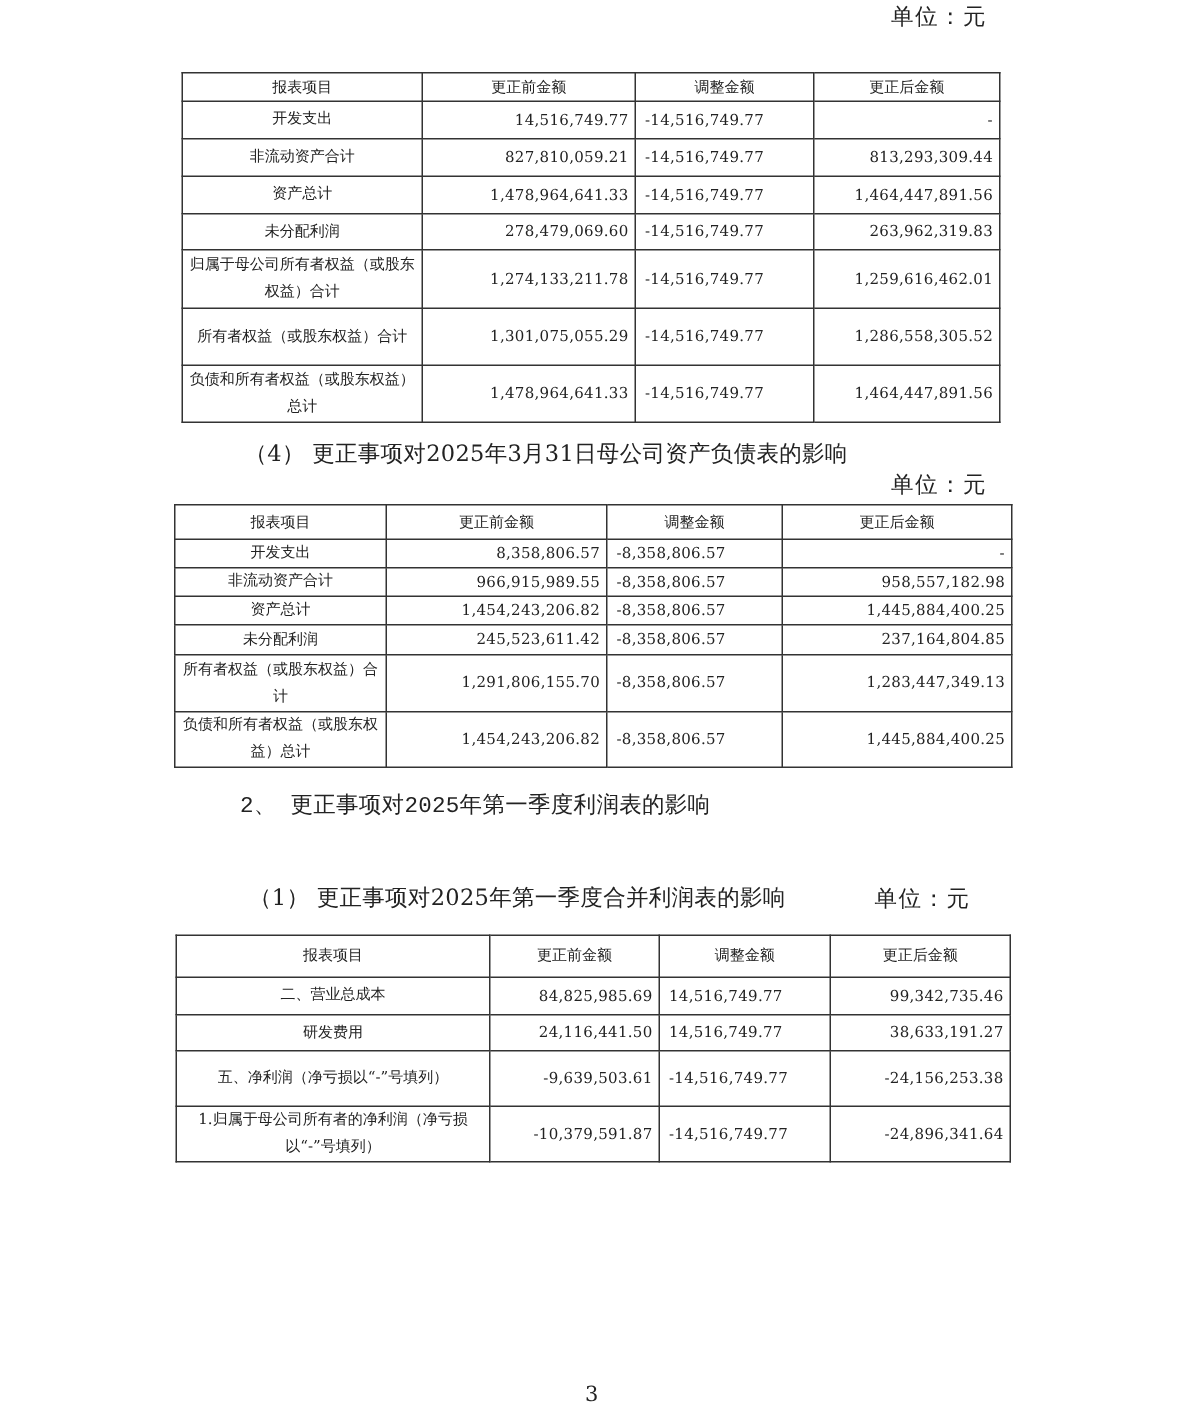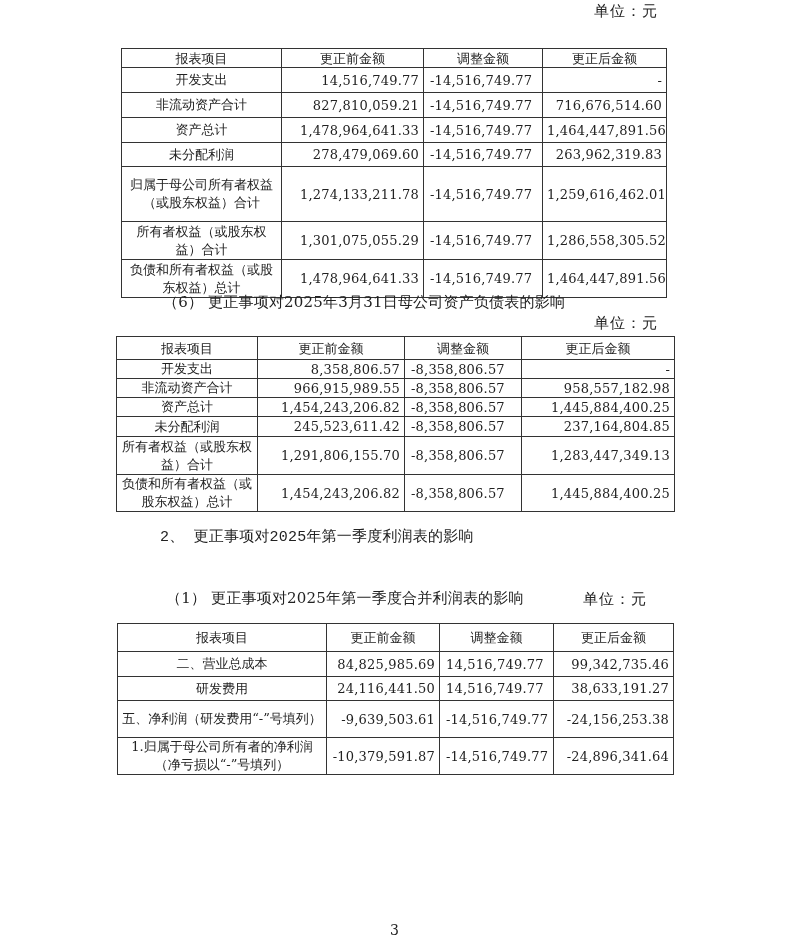--- a/index.html
+++ b/index.html
@@ -23,21 +23,21 @@
   }
   .heading {
     font-size: 15px;
     white-space: nowrap;
     letter-spacing: 0.2px;
   }
   table.fin {
     position: absolute;
     border-collapse: collapse;
     table-layout: fixed;
-    font-size: 13px;
+    font-size: 10px;
     padding-left: 24px;
   }
   table.fin td, table.fin th {
     border: 1px solid #333333;
     padding: 0 4px;
     font-weight: normal;
     line-height: 17px;
     overflow: hidden;
     white-space: nowrap;
   }
@@ -91,56 +91,56 @@
   <tr style="height:25px">
     <td class="label">开发支出</td>
     <td class="num">14,516,749.77</td>
     <td class="num adj">-14,516,749.77</td>
     <td class="num">-</td>
   </tr>
   <tr style="height:25px">
     <td class="label">非流动资产合计</td>
     <td class="num">827,810,059.21</td>
     <td class="num adj">-14,516,749.77</td>
-    <td class="num">716,676,514.60</td>
+    <td class="num">813,293,309.44</td>
   </tr>
   <tr style="height:25px">
     <td class="label">资产总计</td>
     <td class="num">1,478,964,641.33</td>
     <td class="num adj">-14,516,749.77</td>
     <td class="num">1,464,447,891.56</td>
   </tr>
   <tr style="height:24px">
     <td class="label">未分配利润</td>
     <td class="num">278,479,069.60</td>
     <td class="num adj">-14,516,749.77</td>
     <td class="num">263,962,319.83</td>
   </tr>
-  <tr style="height:55px">
+  <tr style="height:39px">
     <td class="label">归属于母公司所有者权益（或股东权益）合计</td>
     <td class="num">1,274,133,211.78</td>
     <td class="num adj">-14,516,749.77</td>
     <td class="num">1,259,616,462.01</td>
   </tr>
   <tr style="height:38px">
     <td class="label">所有者权益（或股东权益）合计</td>
     <td class="num">1,301,075,055.29</td>
     <td class="num adj">-14,516,749.77</td>
     <td class="num">1,286,558,305.52</td>
   </tr>
   <tr style="height:38px">
     <td class="label">负债和所有者权益（或股东权益）总计</td>
     <td class="num">1,478,964,641.33</td>
     <td class="num adj">-14,516,749.77</td>
     <td class="num">1,464,447,891.56</td>
   </tr>
 </tbody>
   </table>
 
-<div class="abs heading" style="left:163px; top:293px;">（6）  更正事项对2025年3月31日母公司资产负债表的影响</div>
+<div class="abs heading" style="left:163px; top:293px;">（4）  更正事项对2025年3月31日母公司资产负债表的影响</div>
 <div class="abs unit" style="left:594px; top:314px;">单位：元</div>
 
 <table class="fin t2">
   <colgroup>
       <col style="width:141px">
       <col style="width:147px">
       <col style="width:117px">
       <col style="width:153px">
     </colgroup>
   <tbody>
@@ -213,21 +213,21 @@
     <td class="num adj">14,516,749.77</td>
     <td class="num">99,342,735.46</td>
   </tr>
   <tr style="height:24px">
     <td class="label">研发费用</td>
     <td class="num">24,116,441.50</td>
     <td class="num adj">14,516,749.77</td>
     <td class="num">38,633,191.27</td>
   </tr>
   <tr style="height:37px">
-    <td class="label">五、净利润（研发费用“-”号填列）</td>
+    <td class="label">五、净利润（净亏损以“-”号填列）</td>
     <td class="num">-9,639,503.61</td>
     <td class="num adj">-14,516,749.77</td>
     <td class="num">-24,156,253.38</td>
   </tr>
   <tr style="height:33px">
     <td class="label">1.归属于母公司所有者的净利润（净亏损以“-”号填列）</td>
     <td class="num">-10,379,591.87</td>
     <td class="num adj">-14,516,749.77</td>
     <td class="num">-24,896,341.64</td>
   </tr>

